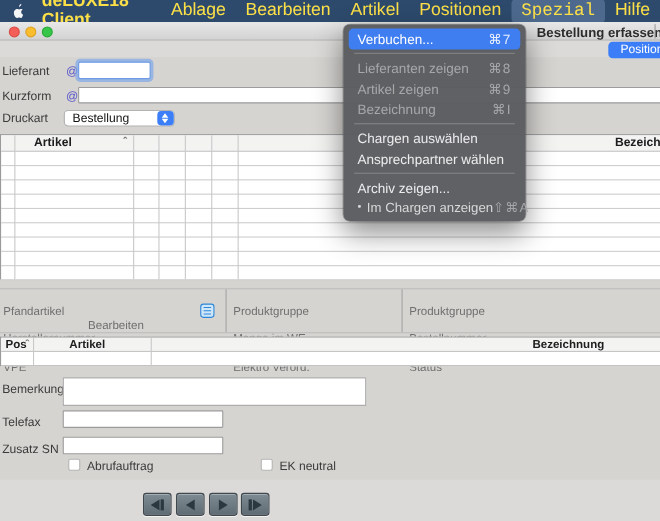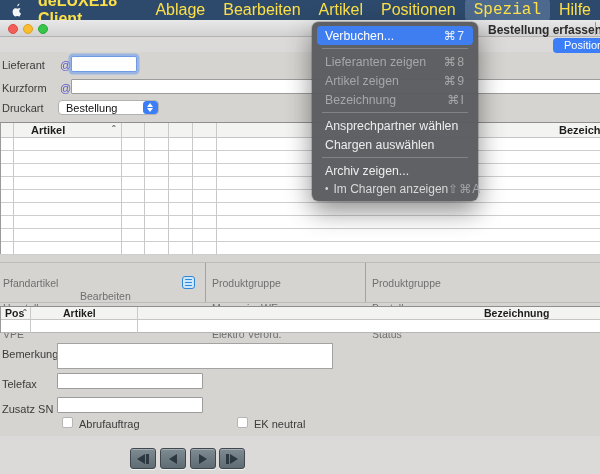--- a/index.html
+++ b/index.html
@@ -284,24 +284,24 @@
   <div class="menu-item dis">
     <span>Artikel zeigen</span>
     <span class="sc">⌘9</span>
   </div>
   <div class="menu-item dis">
     <span>Bezeichnung</span>
     <span class="sc">⌘I</span>
   </div>
   <div class="menu-sep"></div>
   <div class="menu-item">
+    <span>Chargen auswählen</span>
+  </div>
+  <div class="menu-item">
     <span>Ansprechpartner wählen</span>
-  </div>
-  <div class="menu-item">
-    <span>Chargen auswählen</span>
   </div>
   <div class="menu-sep"></div>
   <div class="menu-item">
     <span>Archiv zeigen...</span>
   </div>
   <div class="menu-item sub">
     <span class="bullet">•</span>
     <span>Im Chargen anzeigen</span>
     <span class="sc">⇧⌘A</span>
   </div>

